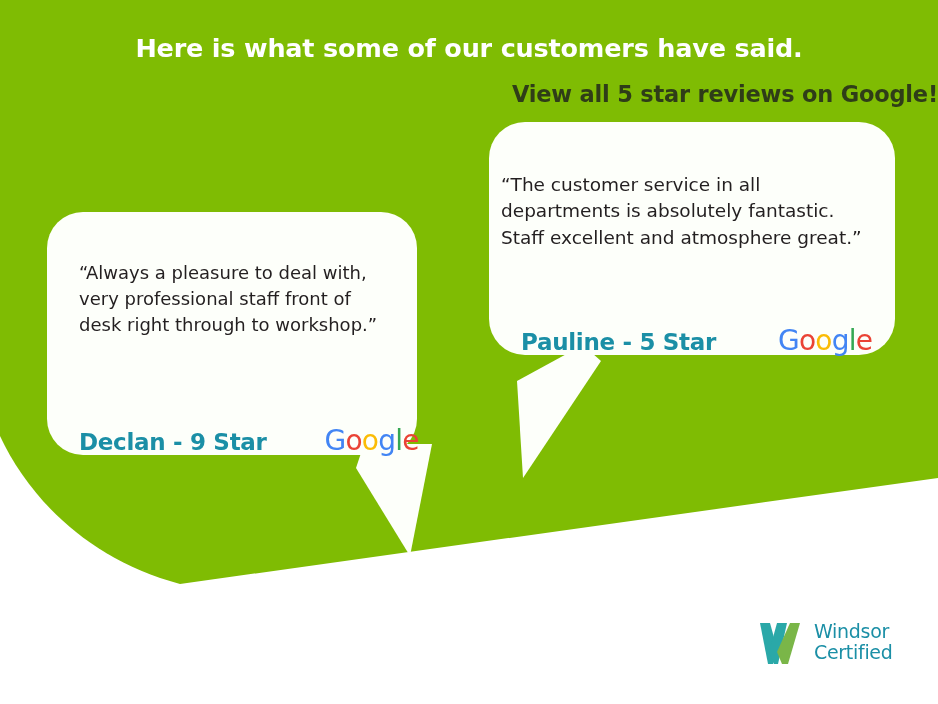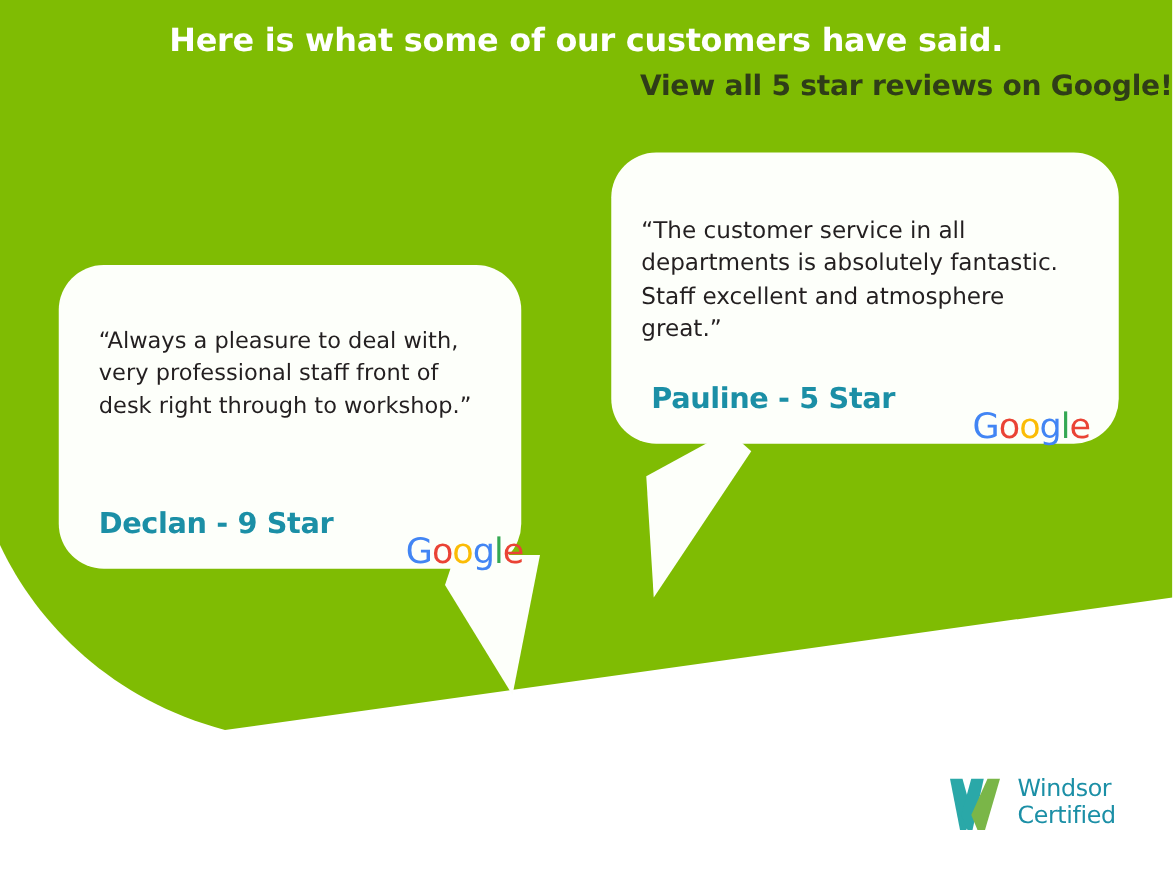--- a/index.html
+++ b/index.html
@@ -36,21 +36,21 @@
     text-align: center;
     z-index: 5;
   }
   #headline {
     font-family: "DejaVu Sans", sans-serif;
     font-size: 25.5px;
     font-weight: bold;
     color: #ffffff;
     letter-spacing: -0.2px;
     line-height: 1.25;
-    margin: 0;
+    margin: 15px;
   }
   #subheadline {
     font-family: "DejaVu Sans", sans-serif;
     font-size: 22.5px;
     font-weight: bold;
     color: #2f3d18;
     letter-spacing: -0.2px;
     line-height: 1.3;
     margin: 5px 0 0 0;
     text-align: right;
@@ -62,21 +62,21 @@
     background: #fdfffa;
     border-radius: 36px;
     box-sizing: border-box;
     z-index: 4;
   }
   #bubble-pauline {
     left: 489px;
     top: 122px;
     width: 406px;
     height: 233px;
-    padding: 50px 30px 0 24px;
+    padding: 50px 30px 0 12px;
   }
   #bubble-declan {
     left: 47px;
     top: 212px;
     width: 370px;
     height: 243px;
     padding: 48px 26px 12px 32px;
   }
   .bubble-tail {
     position: absolute;
@@ -93,21 +93,21 @@
     white-space: pre-line;
   }
   #quote-declan {
     font-size: 18px;
     line-height: 1.45;
   }
 
   .attribution-row {
     position: absolute;
     display: flex;
-    align-items: flex-start;
+    align-items: flex-end;
     justify-content: flex-start;
   }
   #attrib-pauline {
     left: 521px;
     top: 306px;
     width: 350px;
     z-index: 6;
   }
   #attrib-declan {
     left: 79px;

